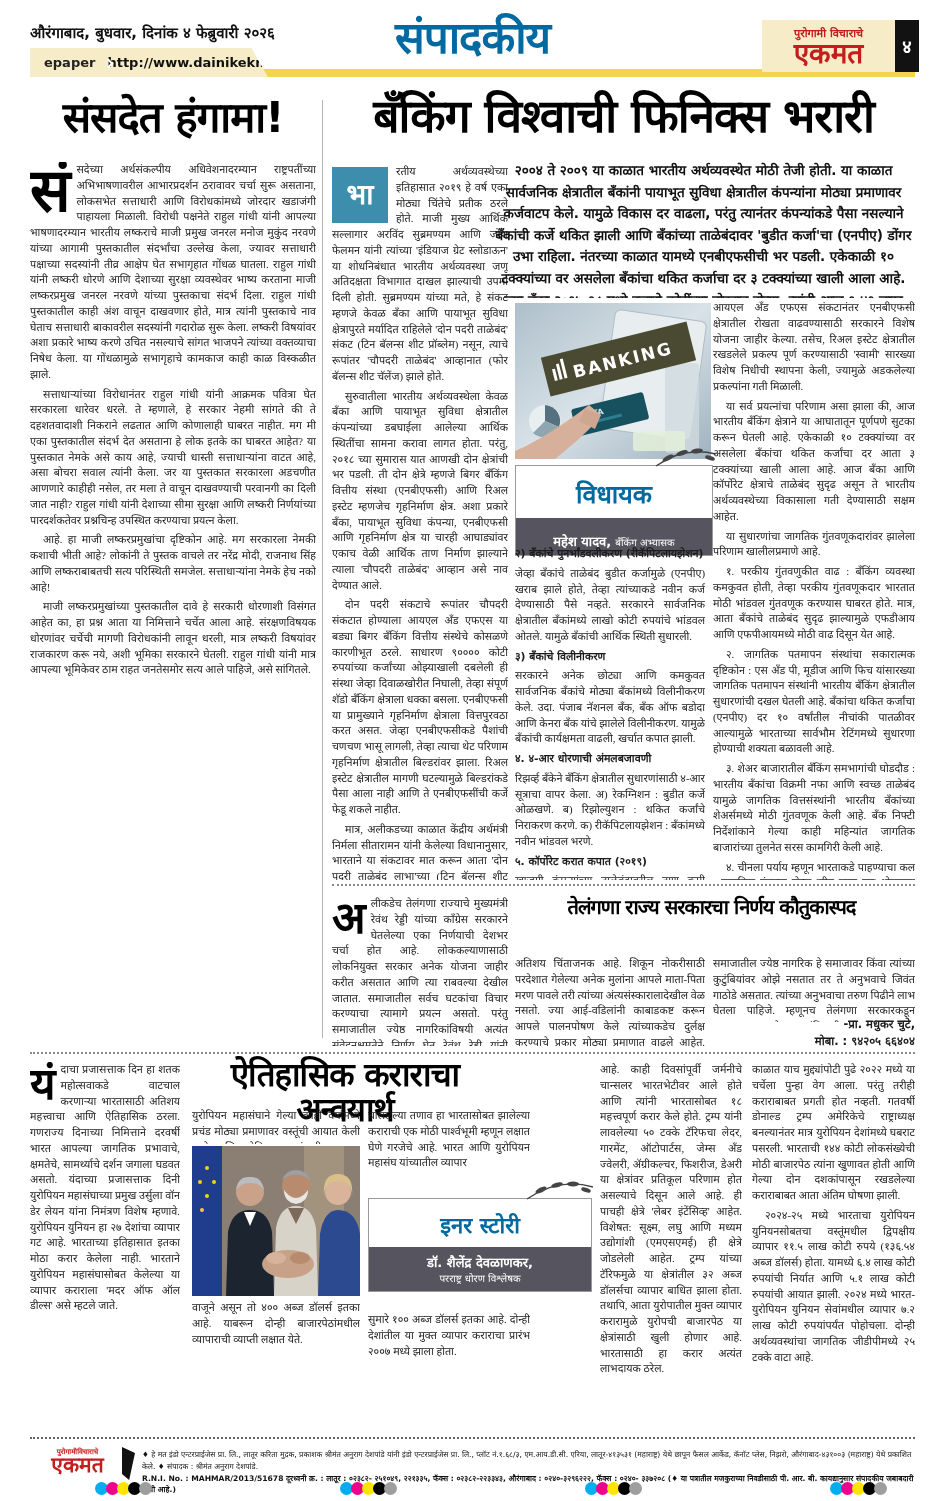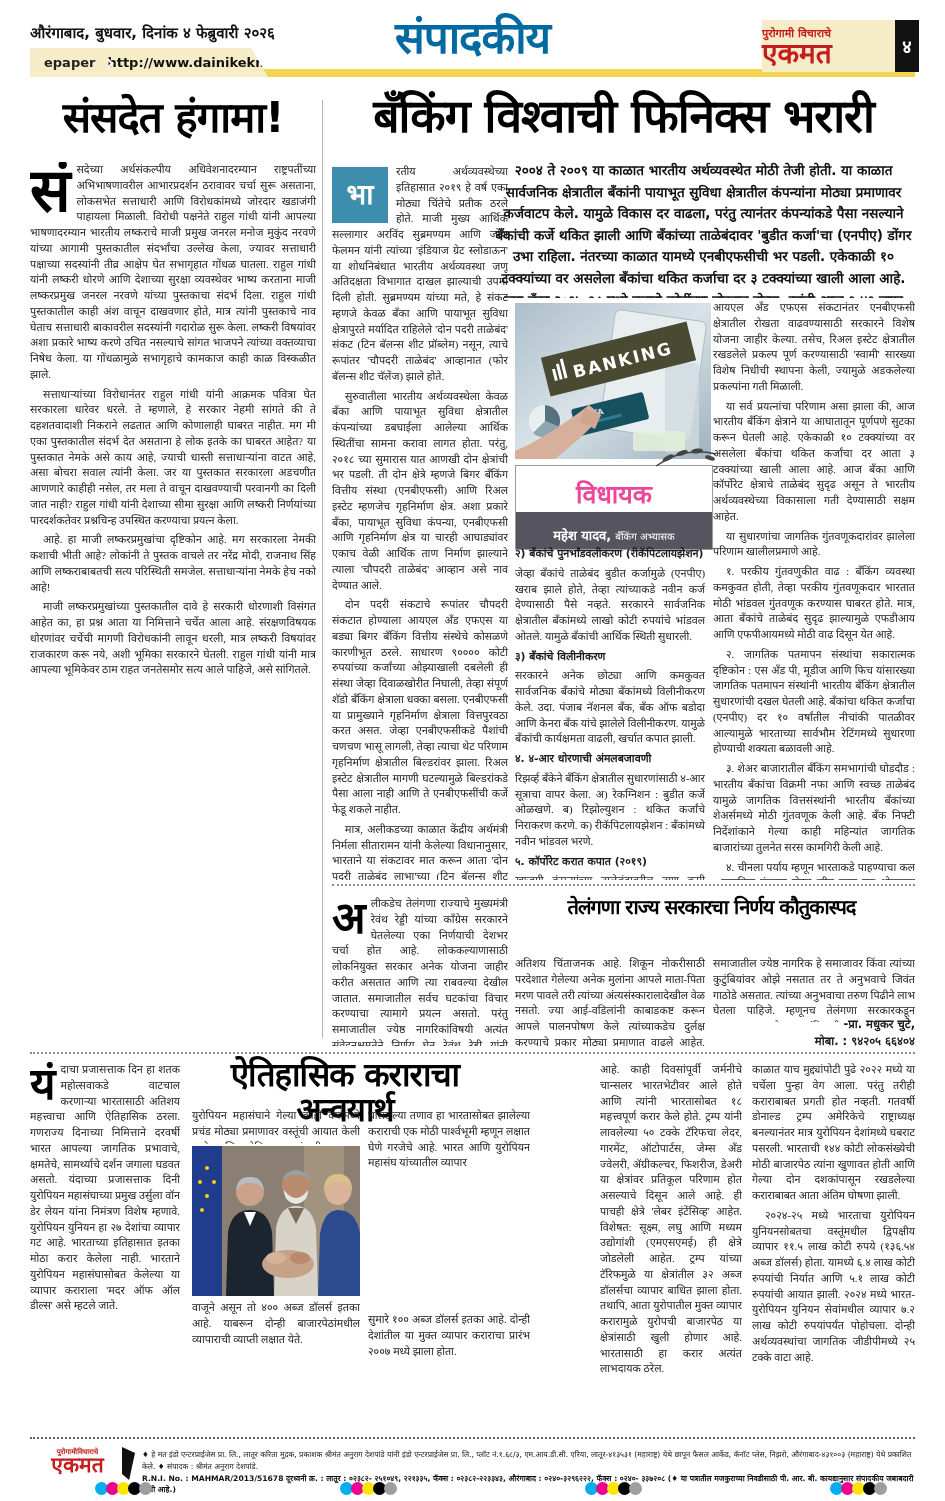--- a/index.html
+++ b/index.html
@@ -10,40 +10,40 @@
   .dateline{left:30px;top:22px;font-family:"DejaVu Sans",sans-serif;font-weight:700;font-size:15px;color:#111;}
   .epaper-box{left:30px;top:48px;width:238px;height:29px;background:#f6ecc7;
               clip-path:polygon(0 0,93% 0,100% 100%,0 100%);display:flex;align-items:center;gap:6px;padding-left:14px;box-sizing:border-box;}
   .epaper-box .lbl{font-family:"DejaVu Sans",sans-serif;font-weight:700;font-size:13px;color:#222;}
   .epaper-icon{width:13px;height:13px;border-radius:50%;background:#d01e1e;display:inline-block;position:relative;}
   .epaper-icon:after{content:"";position:absolute;left:4px;top:4px;width:5px;height:5px;border-right:2px solid #fff;border-bottom:2px solid #fff;transform:rotate(-45deg);}
   .epaper-box .url{font-family:"DejaVu Sans",sans-serif;font-weight:700;font-size:13px;color:#111;}
   .yellow-strip{left:30px;top:69px;width:885px;height:8px;background:#f2d44e;}
   .section-title{left:0;top:6px;width:945px;text-align:center;font-family:"DejaVu Sans",sans-serif;
                  font-weight:800;font-size:44px;color:#0369a1;letter-spacing:-1px;}
-  .masthead-box{left:762px;top:20px;width:133px;height:52px;background:#f6ecc7;text-align:left;}
+  .masthead-box{left:762px;top:20px;width:133px;height:52px;background:#f6ecc7;text-align:center;}
   .masthead-tagline{font-family:"DejaVu Sans",sans-serif;font-weight:700;font-size:11px;color:#c41d1d;margin-top:5px;}
   .masthead-name{font-family:"DejaVu Sans",sans-serif;font-weight:800;font-size:28px;line-height:1.0;color:#c41d1d;}
   .pageno-box{left:895px;top:20px;width:24px;height:52px;background:#121212;color:#fff;display:flex;align-items:center;justify-content:center;
               font-family:"DejaVu Sans",sans-serif;font-weight:700;font-size:18px;}
   
   .headline{font-family:"DejaVu Sans",sans-serif;font-weight:800;color:#000;text-align:center;letter-spacing:-1px;}
   .col{position:absolute;text-align:justify;font-size:10.8px;line-height:1.46;overflow:hidden;}
   .col p{margin:0 0 4px;text-indent:13px;}
   .col p.first{text-indent:0;}
   .subhead{font-family:"DejaVu Sans",sans-serif;font-weight:700;font-size:10.8px;text-indent:0 !important;margin:2px 0 2px;}
   .dropcap{float:left;font-family:"DejaVu Sans",sans-serif;font-weight:700;font-size:60px;line-height:0.82;padding:4px 6px 0 0;color:#000;}
   .dropcap-sm{float:left;font-family:"DejaVu Sans",sans-serif;font-weight:700;font-size:44px;line-height:0.85;padding:3px 5px 0 0;color:#000;}
   .dropcap-box{float:left;width:56px;height:56px;background:#3d8dac;color:#fff;font-family:"DejaVu Sans",sans-serif;
                font-weight:700;font-size:28px;display:flex;align-items:center;justify-content:center;margin:3px 8px 3px 0;}
   .vrule{position:absolute;width:1px;background:#b5b5b5;}
   .dash-rule{position:absolute;border-top:2px dotted #8a8a8a;height:0;}
   
   .author-box{position:absolute;background:#fff;border:1px solid #9a9a9a;}
-  .author-box .title{font-family:"DejaVu Sans",sans-serif;font-weight:800;font-size:25px;text-align:center;padding:10px 0 2px;color:#ec4899;}
+  .author-box .title{font-family:"DejaVu Sans",sans-serif;font-weight:800;font-size:25px;text-align:center;padding:10px 0 8px;color:#0369a1;}
   .author-bar{background:#56545e;color:#fff;text-align:center;padding:14px 2px 5px;}
   .author-bar .nm{font-family:"DejaVu Sans",sans-serif;font-weight:700;font-size:13px;}
   .author-bar .rl{font-family:"DejaVu Sans",sans-serif;font-size:10px;}
   .leaf{position:absolute;}
   .bold-intro{position:absolute;font-family:"DejaVu Sans",sans-serif;font-weight:700;font-size:13.5px;line-height:1.6;
               text-align:center;color:#111;overflow:hidden;}
   .byline-end{font-family:"DejaVu Sans",sans-serif;font-weight:700;font-size:11.5px;text-align:right;line-height:1.5;}
   
   .footer-rule{left:30px;top:1437px;width:885px;border-top:2px dotted #666;}
   .flogo{left:30px;top:1447px;width:95px;text-align:center;}
@@ -233,20 +233,34 @@
       <ellipse cx="108" cy="112" rx="10" ry="6" fill="#b98b6e"></ellipse>
     </svg>
   </div>
   <div class="col" style="left:192px;top:1300px;width:168px;height:126px;">
     <p class="first">वाजूने असून तो ४०० अब्ज डॉलर्स इतका आहे. याबरून दोन्ही बाजारपेठांमधील व्यापाराची व्याप्ती लक्षात येते.</p>
   </div>
 
   <div class="col" style="left:368px;top:1108px;width:162px;height:86px;">
     <p class="first">चाललेल्या तणाव हा भारतासोबत झालेल्या कराराची एक मोठी पार्श्वभूमी म्हणून लक्षात घेणे गरजेचे आहे. भारत आणि युरोपियन महासंघ यांच्यातील व्यापार</p>
   </div>
+  <div class="author-box" style="left:368px;top:1198px;width:222px;">
+    <svg class="leaf" style="right:-4px;top:-24px;" width="70" height="28" viewBox="0 0 70 28">
+      <path d="M2 24 Q34 2 68 12" stroke="#444" fill="none" stroke-width="1.4"></path>
+      <ellipse cx="16" cy="15" rx="6" ry="2.4" fill="#444" transform="rotate(-26 16 15)"></ellipse>
+      <ellipse cx="32" cy="10" rx="6" ry="2.4" fill="#444" transform="rotate(-14 32 10)"></ellipse>
+      <ellipse cx="48" cy="9" rx="6" ry="2.4" fill="#444" transform="rotate(0 48 9)"></ellipse>
+      <ellipse cx="61" cy="15" rx="5" ry="2.2" fill="#444" transform="rotate(18 61 15)"></ellipse>
+    </svg>
+    <div class="title" style="font-size:22px;">इनर स्टोरी</div>
+    <div class="author-bar" style="padding:6px 2px;">
+      <div class="nm">डॉ. शैलेंद्र देवळाणकर,</div>
+      <div class="rl">परराष्ट्र धोरण विश्लेषक</div>
+    </div>
+  </div>
   <div class="col" style="left:368px;top:1312px;width:162px;height:114px;">
     <p class="first">सुमारे १०० अब्ज डॉलर्स इतका आहे. दोन्ही देशांतील या मुक्त व्यापार कराराचा प्रारंभ २००७ मध्ये झाला होता.</p>
   </div>
 
   <div class="col" style="left:600px;top:1062px;width:142px;height:364px;">
     <p class="first">आहे. काही दिवसांपूर्वी जर्मनीचे चान्सलर भारतभेटीवर आले होते आणि त्यांनी भारतासोबत १८ महत्त्वपूर्ण करार केले होते. ट्रम्प यांनी लावलेल्या ५० टक्के टॅरिफचा लेदर, गारमेंट, ऑटोपार्टस, जेम्स अँड ज्वेलरी, ॲग्रीकल्चर, फिशरीज, डेअरी या क्षेत्रांवर प्रतिकूल परिणाम होत असल्याचे दिसून आले आहे. ही पाचही क्षेत्रे 'लेबर इंटेंसिव्ह' आहेत. विशेषत: सूक्ष्म, लघु आणि मध्यम उद्योगांशी (एमएसएमई) ही क्षेत्रे जोडलेली आहेत. ट्रम्प यांच्या टॅरिफमुळे या क्षेत्रांतील ३२ अब्ज डॉलर्सचा व्यापार बाधित झाला होता. तथापि, आता युरोपातील मुक्त व्यापार करारामुळे युरोपची बाजारपेठ या क्षेत्रांसाठी खुली होणार आहे. भारतासाठी हा करार अत्यंत लाभदायक ठरेल.</p>
   </div>
 
   <div class="col" style="left:752px;top:1062px;width:163px;height:364px;">
     <p class="first">काळात याच मुद्द्यांपोटी पुढे २०२२ मध्ये या चर्चेला पुन्हा वेग आला. परंतु तरीही कराराबाबत प्रगती होत नव्हती. गतवर्षी डोनाल्ड ट्रम्प अमेरिकेचे राष्ट्राध्यक्ष बनल्यानंतर मात्र युरोपियन देशांमध्ये घबराट पसरली. भारताची १४४ कोटी लोकसंख्येची मोठी बाजारपेठ त्यांना खुणावत होती आणि गेल्या दोन दशकांपासून रखडलेल्या कराराबाबत आता अंतिम घोषणा झाली.</p>

